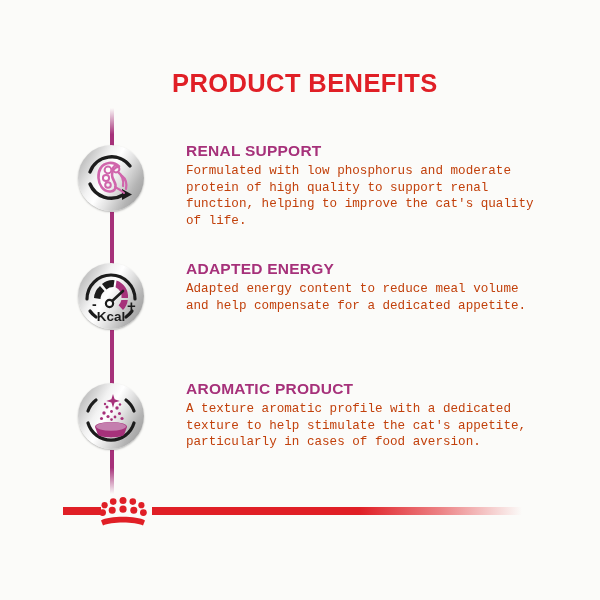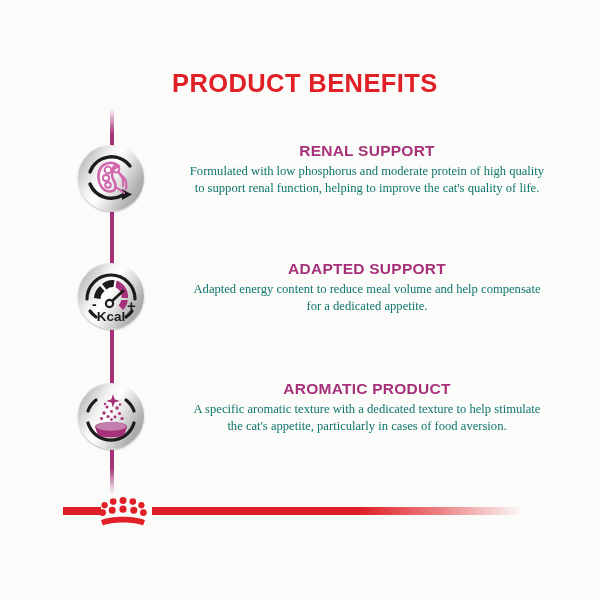--- a/index.html
+++ b/index.html
@@ -8,21 +8,20 @@
     width:600px; height:600px;
     background:#fbfbf9;
     font-family:"Liberation Sans", sans-serif;
     overflow:hidden;
   }
 
   #page {
     position:relative;
     width:600px; height:600px;
     background:#fbfbf9;
-    text-align:center;
   }
 
   
   .page-title {
     position:absolute;
     left:172px; top:69px;
     font-size:25.5px;
     font-weight:bold;
     letter-spacing:0.4px;
     color:#e01f26;
@@ -90,22 +89,22 @@
     font-size:15.5px;
     font-weight:bold;
     letter-spacing:0.25px;
     color:#a6317a;
     margin-bottom:3px;
     font-family:"Liberation Sans", sans-serif;
   }
   .benefit-body {
     font-size:12.6px;
     line-height:16.6px;
-    color:#0f766e;
-    font-family:Liberation Serif, serif;
+    color:#c2410c;
+    font-family:Liberation Mono, monospace;
   }
 
   
   .footer {
     position:absolute;
     left:0; top:495px;
     width:600px; height:42px;
   }
   .bar-left {
     position:absolute;
@@ -183,21 +182,21 @@
         <path d="M32 40 L45 28" stroke="#1c1c1c" stroke-width="2.6" stroke-linecap="round" fill="none"></path>
         <circle cx="31.5" cy="40.5" r="3.6" fill="#ffffff" stroke="#1c1c1c" stroke-width="2.2"></circle>
 
         <text x="14" y="46" font-family="Liberation Sans, sans-serif" font-size="14" font-weight="bold" fill="#1c1c1c">-</text>
         <text x="49" y="48" font-family="Liberation Sans, sans-serif" font-size="15" font-weight="bold" fill="#1c1c1c">+</text>
 
         <text x="33" y="58" text-anchor="middle" font-family="Liberation Sans, sans-serif" font-size="13.5" font-weight="bold" fill="#1c1c1c">Kcal</text>
       </svg>
     </div>
     <div class="benefit-text">
-      <div class="benefit-heading">ADAPTED SUPPORT</div>
+      <div class="benefit-heading">ADAPTED ENERGY</div>
       <div class="benefit-body">Adapted energy content to reduce meal volume and help compensate for a dedicated appetite.</div>
     </div>
   </div>
 
   <div class="benefit b2">
     <div class="badge">
       <svg viewBox="0 0 66 66" xmlns="http://www.w3.org/2000/svg">
 
         <path d="M10 28 A24 24 0 0 1 18 17" fill="none" stroke="#1c1c1c" stroke-width="3.2" stroke-linecap="round"></path>
         <path d="M48 17 A24 24 0 0 1 56 28" fill="none" stroke="#1c1c1c" stroke-width="3.2" stroke-linecap="round"></path>
@@ -218,21 +217,21 @@
         <circle cx="37" cy="34" r="1.4" fill="#a6317a"></circle>
         <circle cx="23.5" cy="35.5" r="1.5" fill="#a6317a"></circle>
         <circle cx="44" cy="35.5" r="1.6" fill="#a6317a"></circle>
         <circle cx="33.5" cy="36.6" r="1.3" fill="#a6317a"></circle>
         <circle cx="27" cy="21" r="1.2" fill="#a6317a"></circle>
         <circle cx="42" cy="21.5" r="1.2" fill="#a6317a"></circle>
       </svg>
     </div>
     <div class="benefit-text">
       <div class="benefit-heading">AROMATIC PRODUCT</div>
-      <div class="benefit-body">A specific aromatic texture with a dedicated texture to help stimulate the cat's appetite, particularly in cases of food aversion.</div>
+      <div class="benefit-body">A texture aromatic profile with a dedicated texture to help stimulate the cat's appetite, particularly in cases of food aversion.</div>
     </div>
   </div>
 
   <div class="footer">
     <div class="bar-left"></div>
     <div class="crown">
       <svg viewBox="0 0 52 34" xmlns="http://www.w3.org/2000/svg">
         <circle cx="26" cy="5.4" r="3.5" fill="#e01f26"></circle>
         <circle cx="16.2" cy="6.6" r="3.3" fill="#e01f26"></circle>
         <circle cx="35.8" cy="6.6" r="3.3" fill="#e01f26"></circle>

